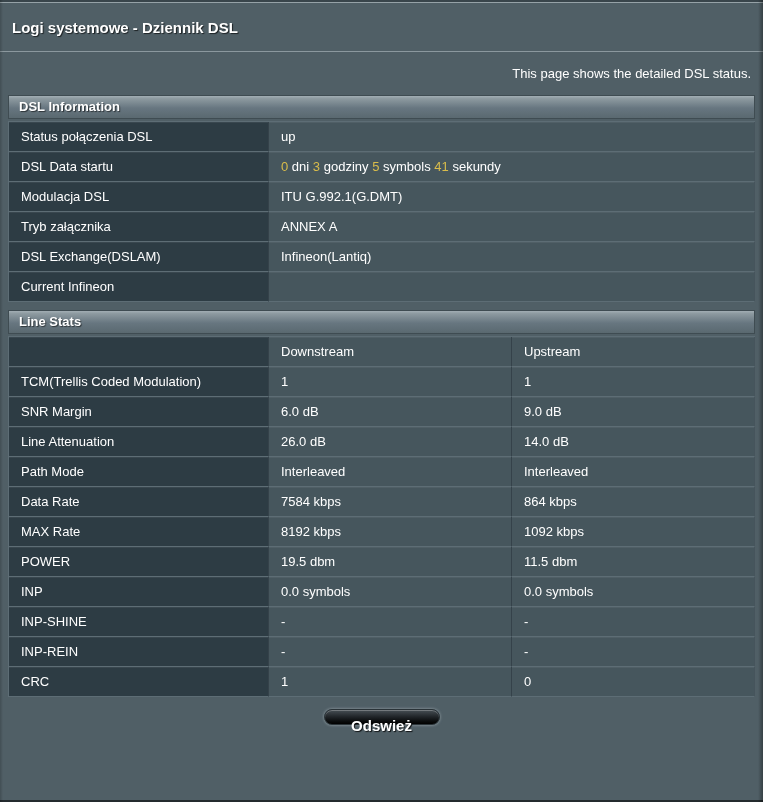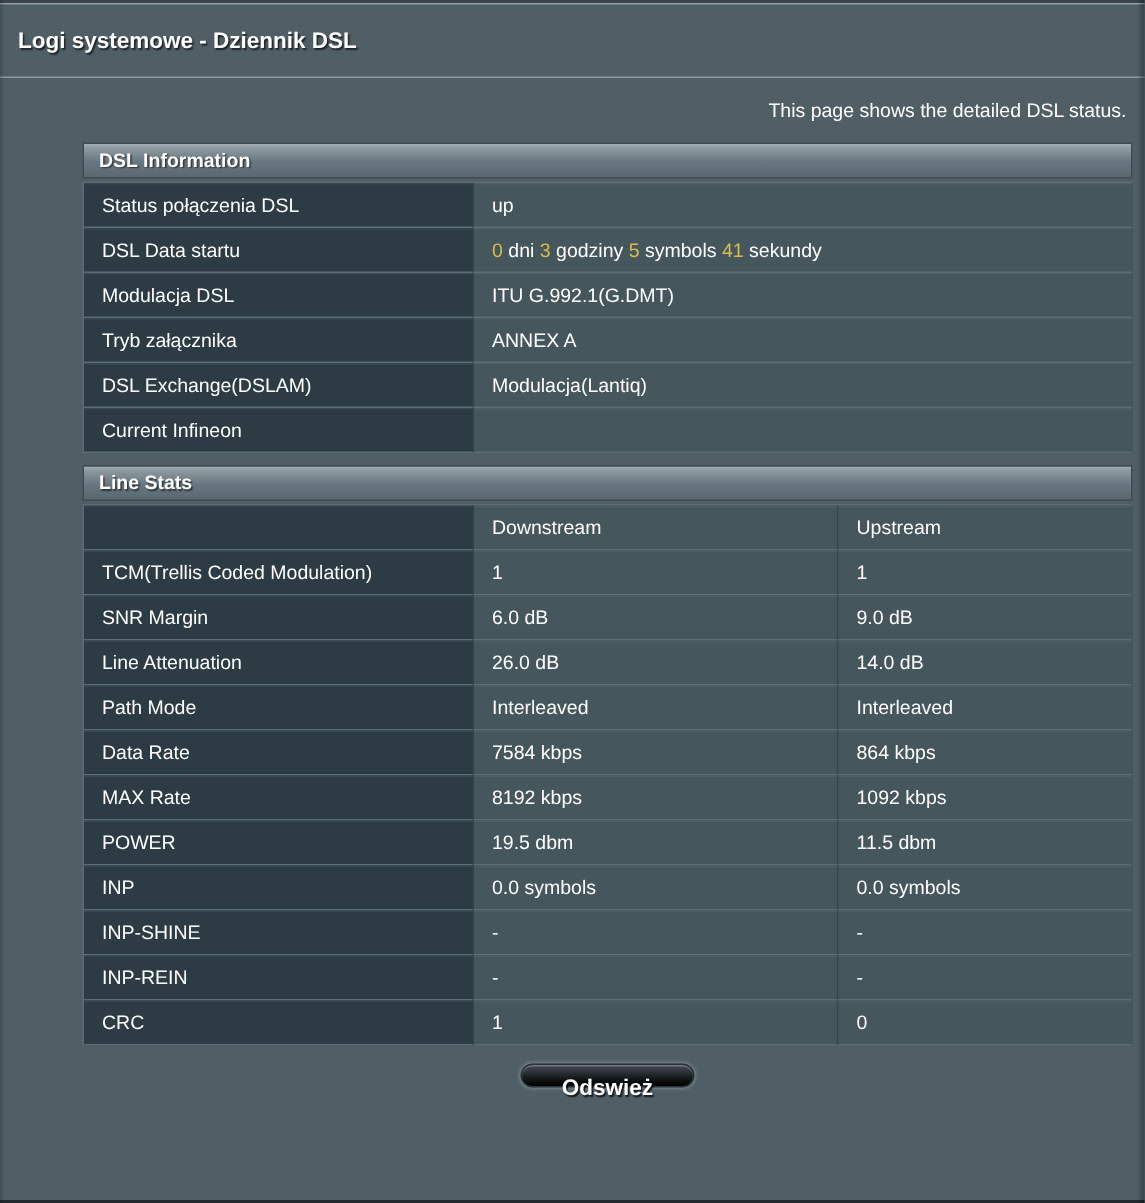--- a/index.html
+++ b/index.html
@@ -59,21 +59,20 @@
   }
   .page-desc {
     padding: 14px 12px 13px 12px;
     font-size: 13px;
     line-height: 16px;
     color: #ffffff;
     text-align: right;
   }
   .content {
     padding: 0 8px;
-    margin-left: 47px;
   }
   .section-title {
     height: 22px;
     line-height: 22px;
     padding-left: 10px;
     font-size: 13px;
     font-weight: bold;
     color: #ffffff;
     text-shadow: 1px 1px 1px rgba(0,0,0,0.55);
     background: linear-gradient(to bottom, #a2aeb4 0%, #8d9aa0 12%, #677680 55%, #5a6970 100%);
@@ -177,21 +176,21 @@
         <tr>
           <td class="label">Modulacja DSL</td>
           <td class="value">ITU G.992.1(G.DMT)</td>
         </tr>
         <tr>
           <td class="label">Tryb załącznika</td>
           <td class="value">ANNEX A</td>
         </tr>
         <tr>
           <td class="label">DSL Exchange(DSLAM)</td>
-          <td class="value">Modulacja(Lantiq)</td>
+          <td class="value">Infineon(Lantiq)</td>
         </tr>
         <tr>
           <td class="label">Current Infineon</td>
           <td class="value"></td>
         </tr>
       </tbody>
         </table>
     </div>
 
     <div class="section">

